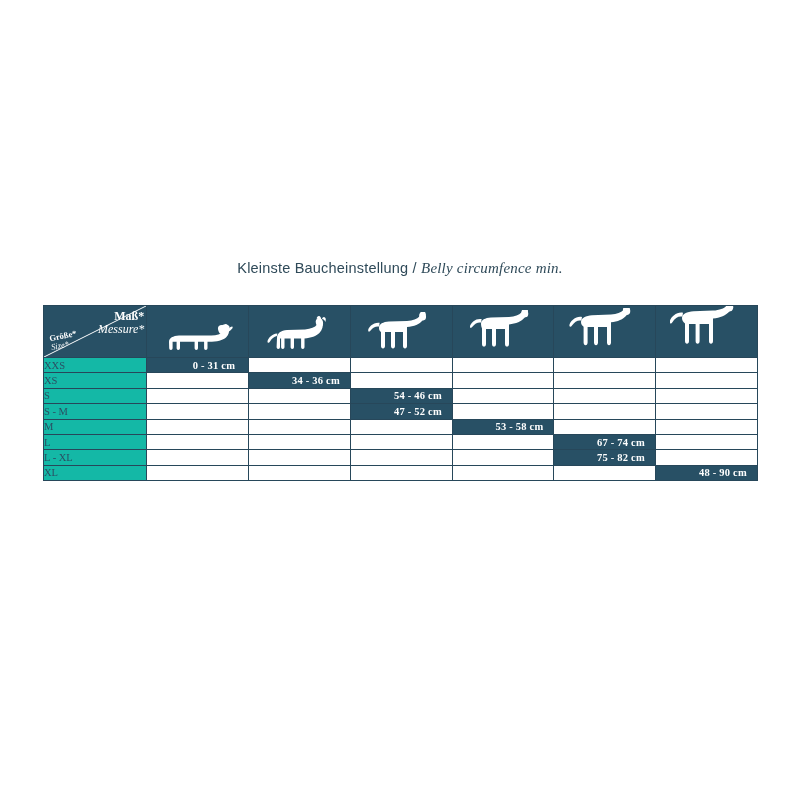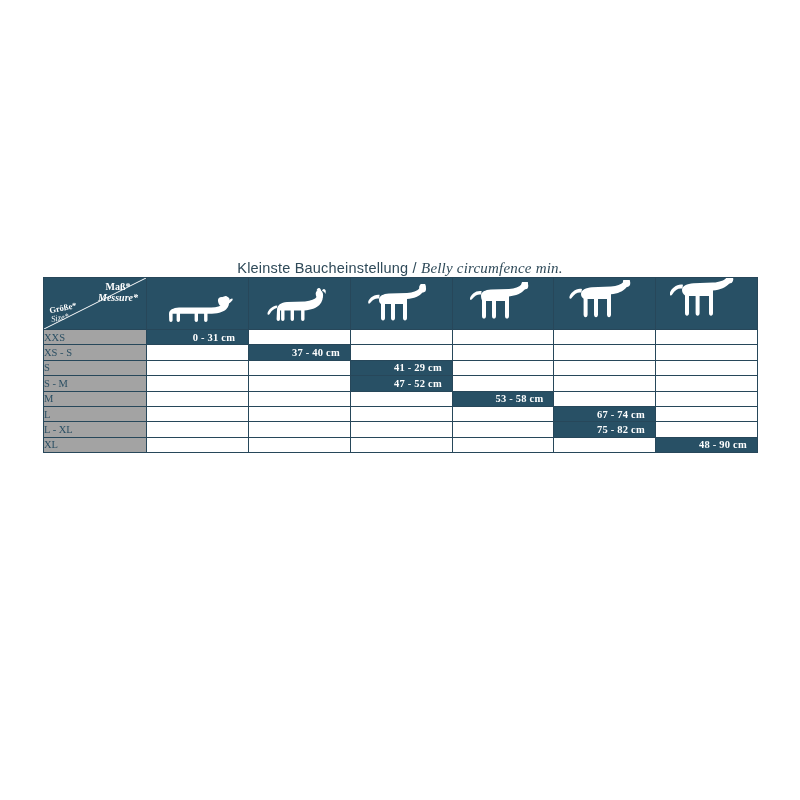--- a/index.html
+++ b/index.html
@@ -20,21 +20,21 @@
     position: absolute;
     left: 43px;
     top: 260px;
     width: 714px;
   }
 
   .title {
     text-align: center;
     font-size: 14.5px;
     color: #2f4a59;
-    margin-bottom: 0;
+    margin-bottom: 28px;
     letter-spacing: 0.2px;
     font-family: "Liberation Sans", sans-serif;
   }
   .title .de { font-style: normal; }
   .title .sep { font-style: normal; }
   .title .en { font-style: italic; font-family: "Liberation Serif", serif; font-size: 15px; }
 
   table.size-chart {
     border-collapse: collapse;
     width: 714px;
@@ -51,26 +51,26 @@
   .hdr-row { height: 52px; }
   .hdr-corner {
     background: #285065;
     position: relative;
   }
   .hdr-corner .lbl-measure {
     position: absolute;
     top: 4px;
     left: 54px;
     color: #ffffff;
-    font-size: 10px;
+    font-size: 12px;
     line-height: 1.05;
-    text-align: center;
+    text-align: right;
     font-weight: bold;
   }
-  .hdr-corner .lbl-measure .it { font-style: italic; font-weight: bold; }
+  .hdr-corner .lbl-measure .it { font-style: italic; font-weight: normal; }
   .hdr-corner .lbl-size {
     position: absolute;
     bottom: 5px;
     left: 8px;
     color: #ffffff;
     font-size: 8.5px;
     line-height: 1.05;
     text-align: left;
     font-weight: bold;
     transform: rotate(-11deg);
@@ -87,21 +87,21 @@
     text-align: center;
     vertical-align: bottom;
   }
   .hdr-dog svg { display: block; margin: 0 auto 3px auto; }
 
   .row { height: 15.4px; }
   .sz-cell {
     font-size: 10.5px;
     padding-left: 5px;
     color: #2b4f63;
-    background: #a3a3a3;
+    background: #14b8a6;
     white-space: nowrap;
     font-family: "Liberation Serif", serif;
   }
   .val {
     background: #ffffff;
   }
   .val.filled {
     background: #285065;
     color: #ffffff;
     text-align: center;
@@ -221,36 +221,36 @@
         <td class="sz-cell">XXS</td>
         <td class="val filled">0 - 31 cm</td>
         <td class="val"></td>
         <td class="val"></td>
         <td class="val"></td>
         <td class="val"></td>
         <td class="val"></td>
       </tr>
 
 
-
-      <tr class="row">
-        <td class="sz-cell">XS - S</td>
-        <td class="val"></td>
-        <td class="val filled">37 - 40 cm</td>
-        <td class="val"></td>
-        <td class="val"></td>
-        <td class="val"></td>
-        <td class="val"></td>
-      </tr>
+      <tr class="row">
+        <td class="sz-cell">XS</td>
+        <td class="val"></td>
+        <td class="val filled">34 - 36 cm</td>
+        <td class="val"></td>
+        <td class="val"></td>
+        <td class="val"></td>
+        <td class="val"></td>
+      </tr>
+
 
       <tr class="row">
         <td class="sz-cell">S</td>
         <td class="val"></td>
         <td class="val"></td>
-        <td class="val filled">41 - 29 cm</td>
+        <td class="val filled">54 - 46 cm</td>
         <td class="val"></td>
         <td class="val"></td>
         <td class="val"></td>
       </tr>
 
       <tr class="row">
         <td class="sz-cell">S - M</td>
         <td class="val"></td>
         <td class="val"></td>
         <td class="val filled">47 - 52 cm</td>

